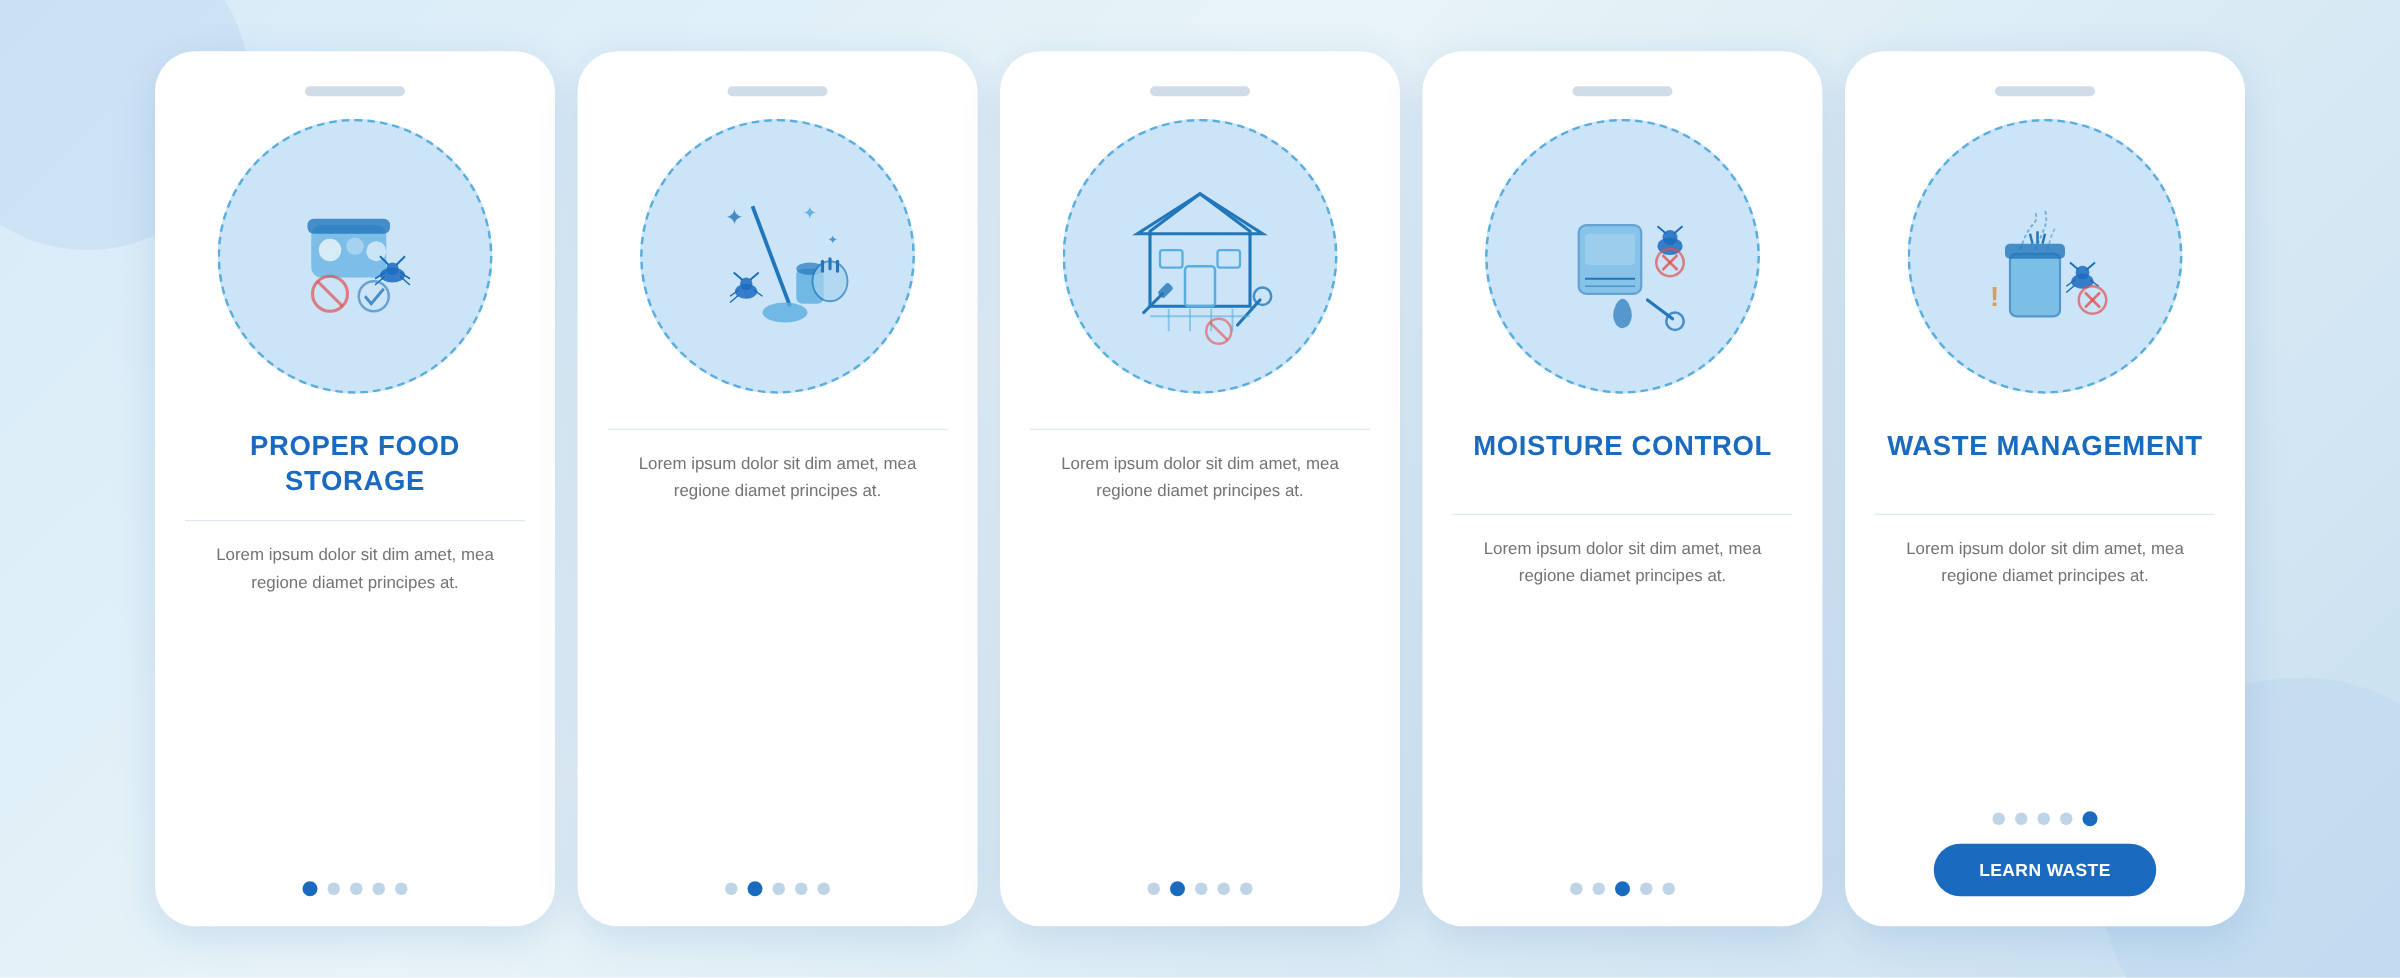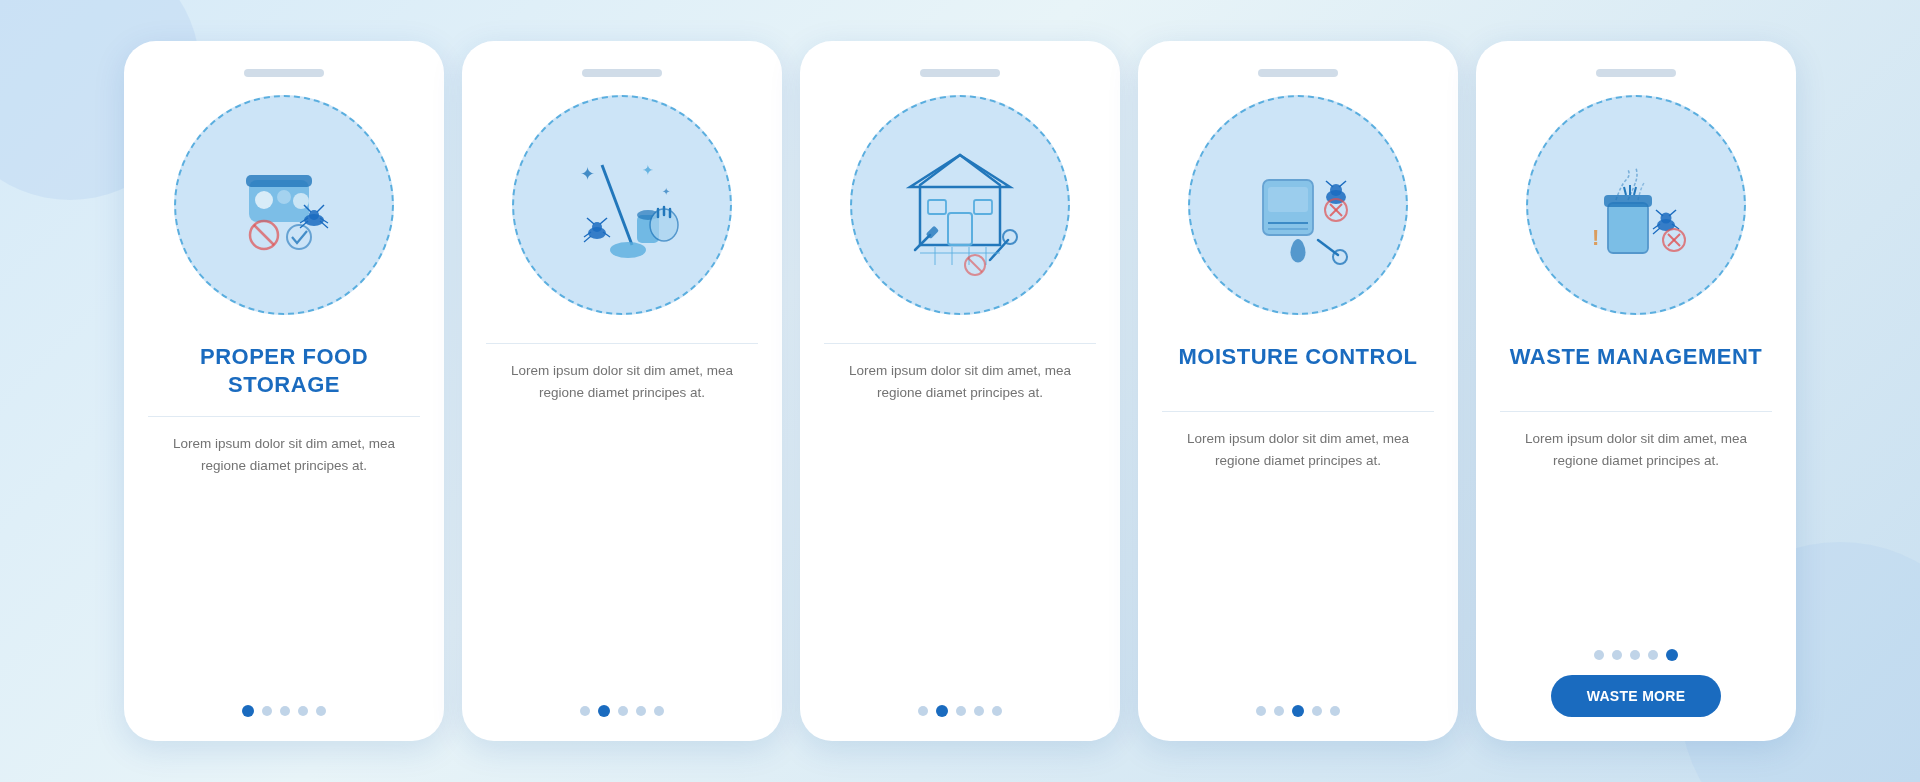--- a/index.html
+++ b/index.html
@@ -354,16 +354,16 @@
     <div class="divider"></div>
     <div class="card-body">Lorem ipsum dolor sit dim amet, mea regione diamet principes at.</div>
     <div class="spacer"></div>
     <div class="dots-row">
       <div class="dot"></div>
       <div class="dot"></div>
       <div class="dot"></div>
       <div class="dot"></div>
       <div class="dot active"></div>
     </div>
-    <button class="learn-more-btn">WASTE MORE</button>
+    <button class="learn-more-btn">LEARN WASTE</button>
   </div>
 
 </div>
 
 </body></html>

